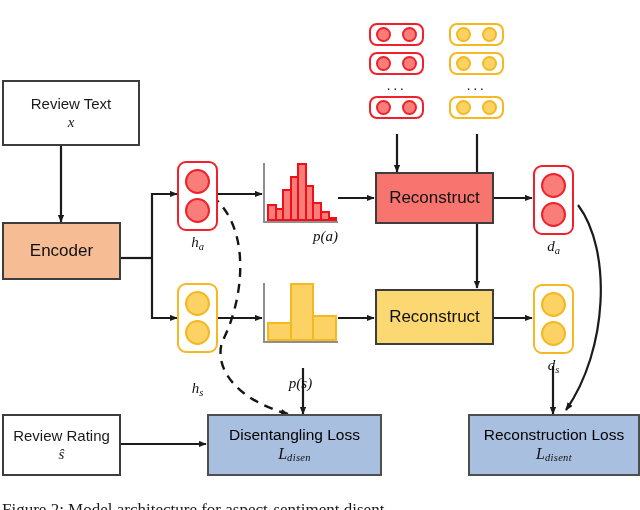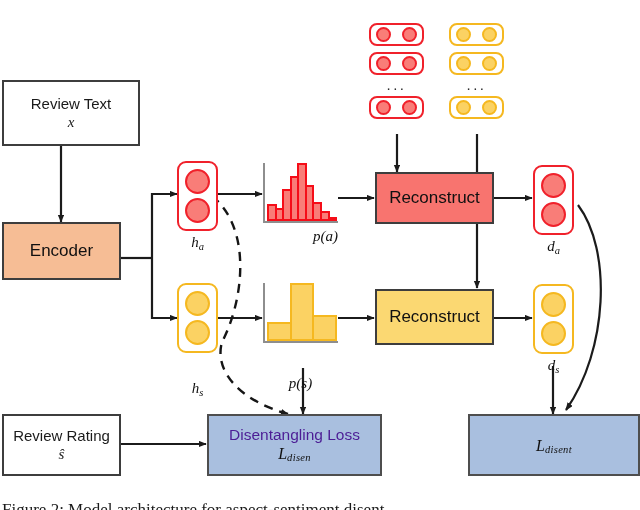--- a/index.html
+++ b/index.html
@@ -66,21 +66,21 @@
   .lossbox {
     border: 2px solid #4e4e4e;
     display: flex;
     flex-direction: column;
     align-items: center;
     justify-content: center;
     line-height: 1.1;
   }
   .lossbox .title {
     font-size: 15.5px;
-    color: #4c1d95;
+    color: #000000;
     white-space: nowrap;
   }
   .lossbox .sym {
     font-family: "Liberation Serif", serif;
     font-style: italic;
     font-size: 14px;
     color: #101010;
     margin-top: 2px;
   }
   .lossbox .sym .sub {
@@ -340,18 +340,19 @@
   <div class="mathlabel" style="left:533px; top:357px; width:41px;">
     <span>d</span><span class="sub">s</span>
   </div>
 
   <div class="node lossbox" style="left:207px; top:414px; width:175px; height:62px; background:#a9bfdf;">
     <span class="title">Disentangling Loss</span>
     <span class="sym"><span class="cal">L</span><span class="sub">disen</span></span>
   </div>
 
   <div class="node lossbox" style="left:468px; top:414px; width:172px; height:62px; background:#a9bfdf;">
+    <span class="title">Reconstruction Loss</span>
     <span class="sym"><span class="cal">L</span><span class="sub">disent</span></span>
   </div>
 
   <div class="caption" style="left:2px; top:500px;">Figure 2:  Model architecture for aspect-sentiment disent</div>
 
 </div>
 
 </body></html>

